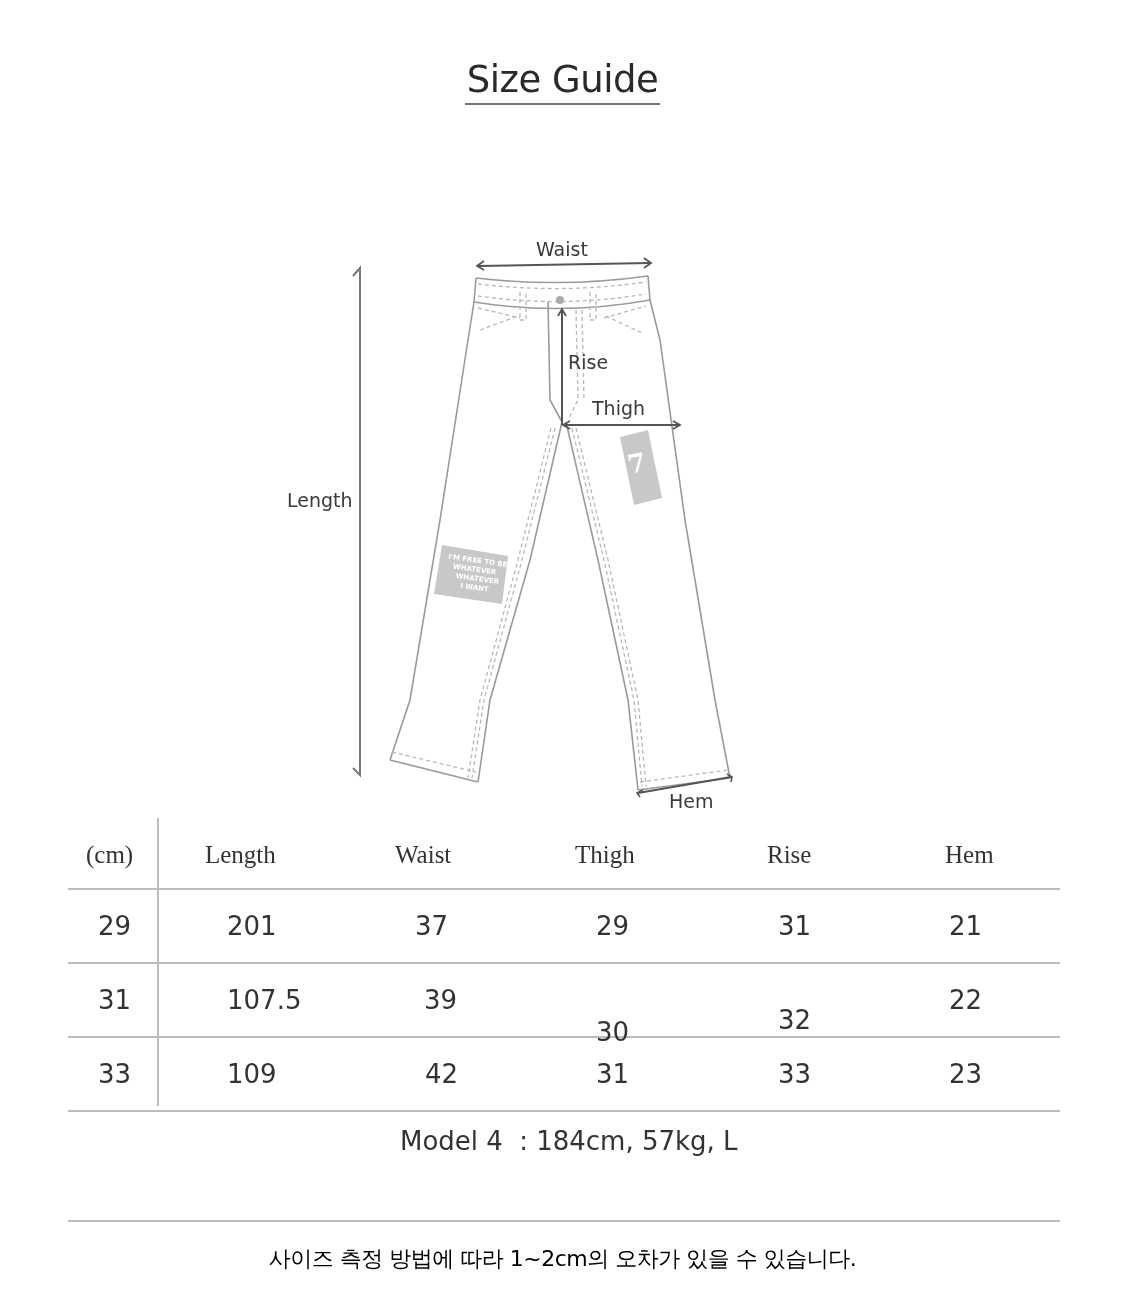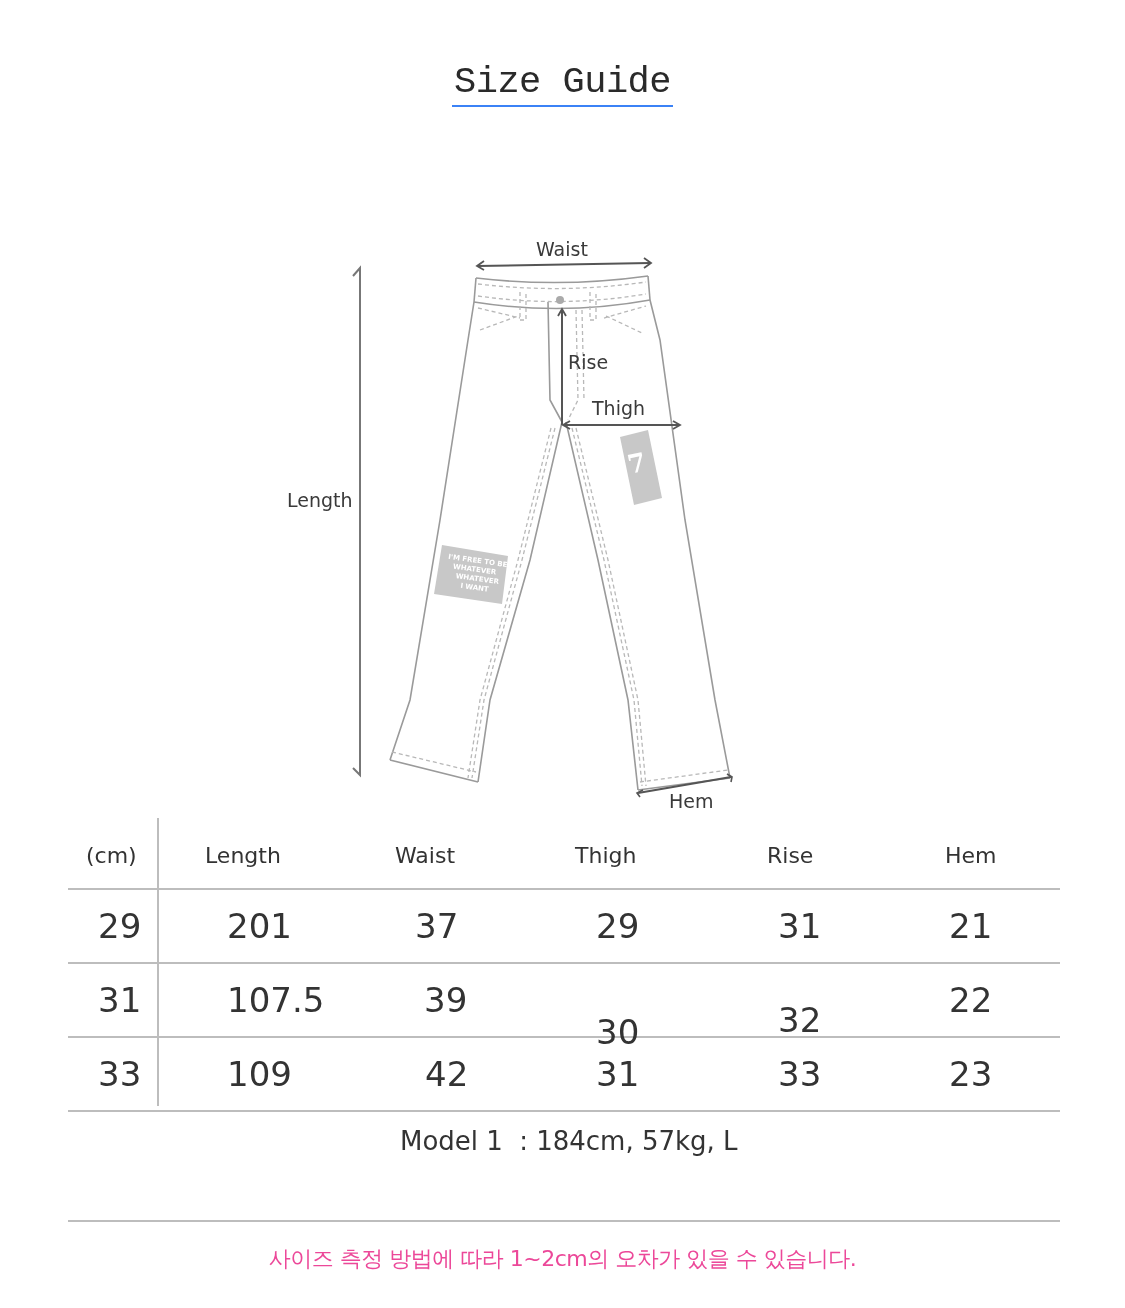--- a/index.html
+++ b/index.html
@@ -7,53 +7,52 @@
       width: 1125px; height: 1308px; position: relative; overflow: hidden;
       font-family: "DejaVu Sans", "Liberation Sans", sans-serif;
       color: #333333;
     }
     .title {
       position: absolute; left: 0; right: 0; top: 58px;
       text-align: center; font-size: 37px; font-weight: 400; color: #2a2a2a;
       letter-spacing: -0.5px;
     }
     .title span {
-      display: inline-block; border-bottom: 2px solid #3b82f6; padding: 0 2px 3px 2px;
+      display: inline-block; border-bottom: 2px solid #737373; padding: 0 2px 3px 2px;
       line-height: 40px;
-      font-family: Liberation Mono, monospace;
     }
     .diagram { position: absolute; left: 0; top: 0; width: 1125px; height: 820px; }
     .dlabel {
       position: absolute; font-size: 19px; color: #3a3a3a; white-space: nowrap;
       font-family: "DejaVu Sans", sans-serif;
     }
     .table {
       position: absolute; left: 68px; top: 818px; width: 992px;
     }
     .row { position: relative; height: 72px; border-bottom: 2px solid #bdbdbd; }
     .row.header { height: 70px; border-bottom: 2px solid #bdbdbd; }
     .cell {
       position: absolute; top: 0; height: 100%;
-      display: flex; align-items: center; font-size: 34px; color: #333;
+      display: flex; align-items: center; font-size: 26px; color: #333;
       white-space: nowrap;
     }
-    .header .cell { font-size: 22px; padding-top: 2px; }
+    .header .cell { font-size: 25px; padding-top: 2px; font-family: Liberation Serif, serif; }
     .vdiv {
       position: absolute; left: 89px; top: 0; width: 2px; height: 288px; background: #bdbdbd;
     }
     .models {
       position: absolute; left: 68px; width: 992px; top: 1108px; height: 112px;
       border-bottom: 2px solid #bdbdbd;
     }
     .model-line {
       position: absolute; left: 332px; font-size: 26px; color: #333; white-space: nowrap;
     }
     .note {
       position: absolute; left: 0; right: 0; top: 1244px; text-align: center;
-      font-size: 22px; color: #ec4899; letter-spacing: -0.5px;
+      font-size: 22px; color: #000000; letter-spacing: -0.5px;
     }
   </style>
 </head>
 <body>
 
 <div class="title"><span>Size Guide</span></div>
 
 <div class="diagram">
   <svg width="1125" height="820" viewBox="0 0 1125 820">
     <defs>
@@ -193,19 +192,19 @@
     <div class="cell" style="left:159px;">109</div>
     <div class="cell" style="left:347px;margin-left:10px;">42</div>
     <div class="cell" style="left:528px;">31</div>
     <div class="cell" style="left:710px;">33</div>
     <div class="cell" style="left:881px;">23</div>
   </div>
 </div>
 
 <div class="models">
   <div class="model-line" style="top:18px;">
-    <span>Model 1</span>
+    <span>Model 4</span>
     <span style="margin-left:8px;">:</span>
     <span>184cm, 57kg, L</span>
   </div>
 </div>
 
 <div class="note">사이즈 측정 방법에 따라 1~2cm의 오차가 있을 수 있습니다.</div>
 
 </body></html>

